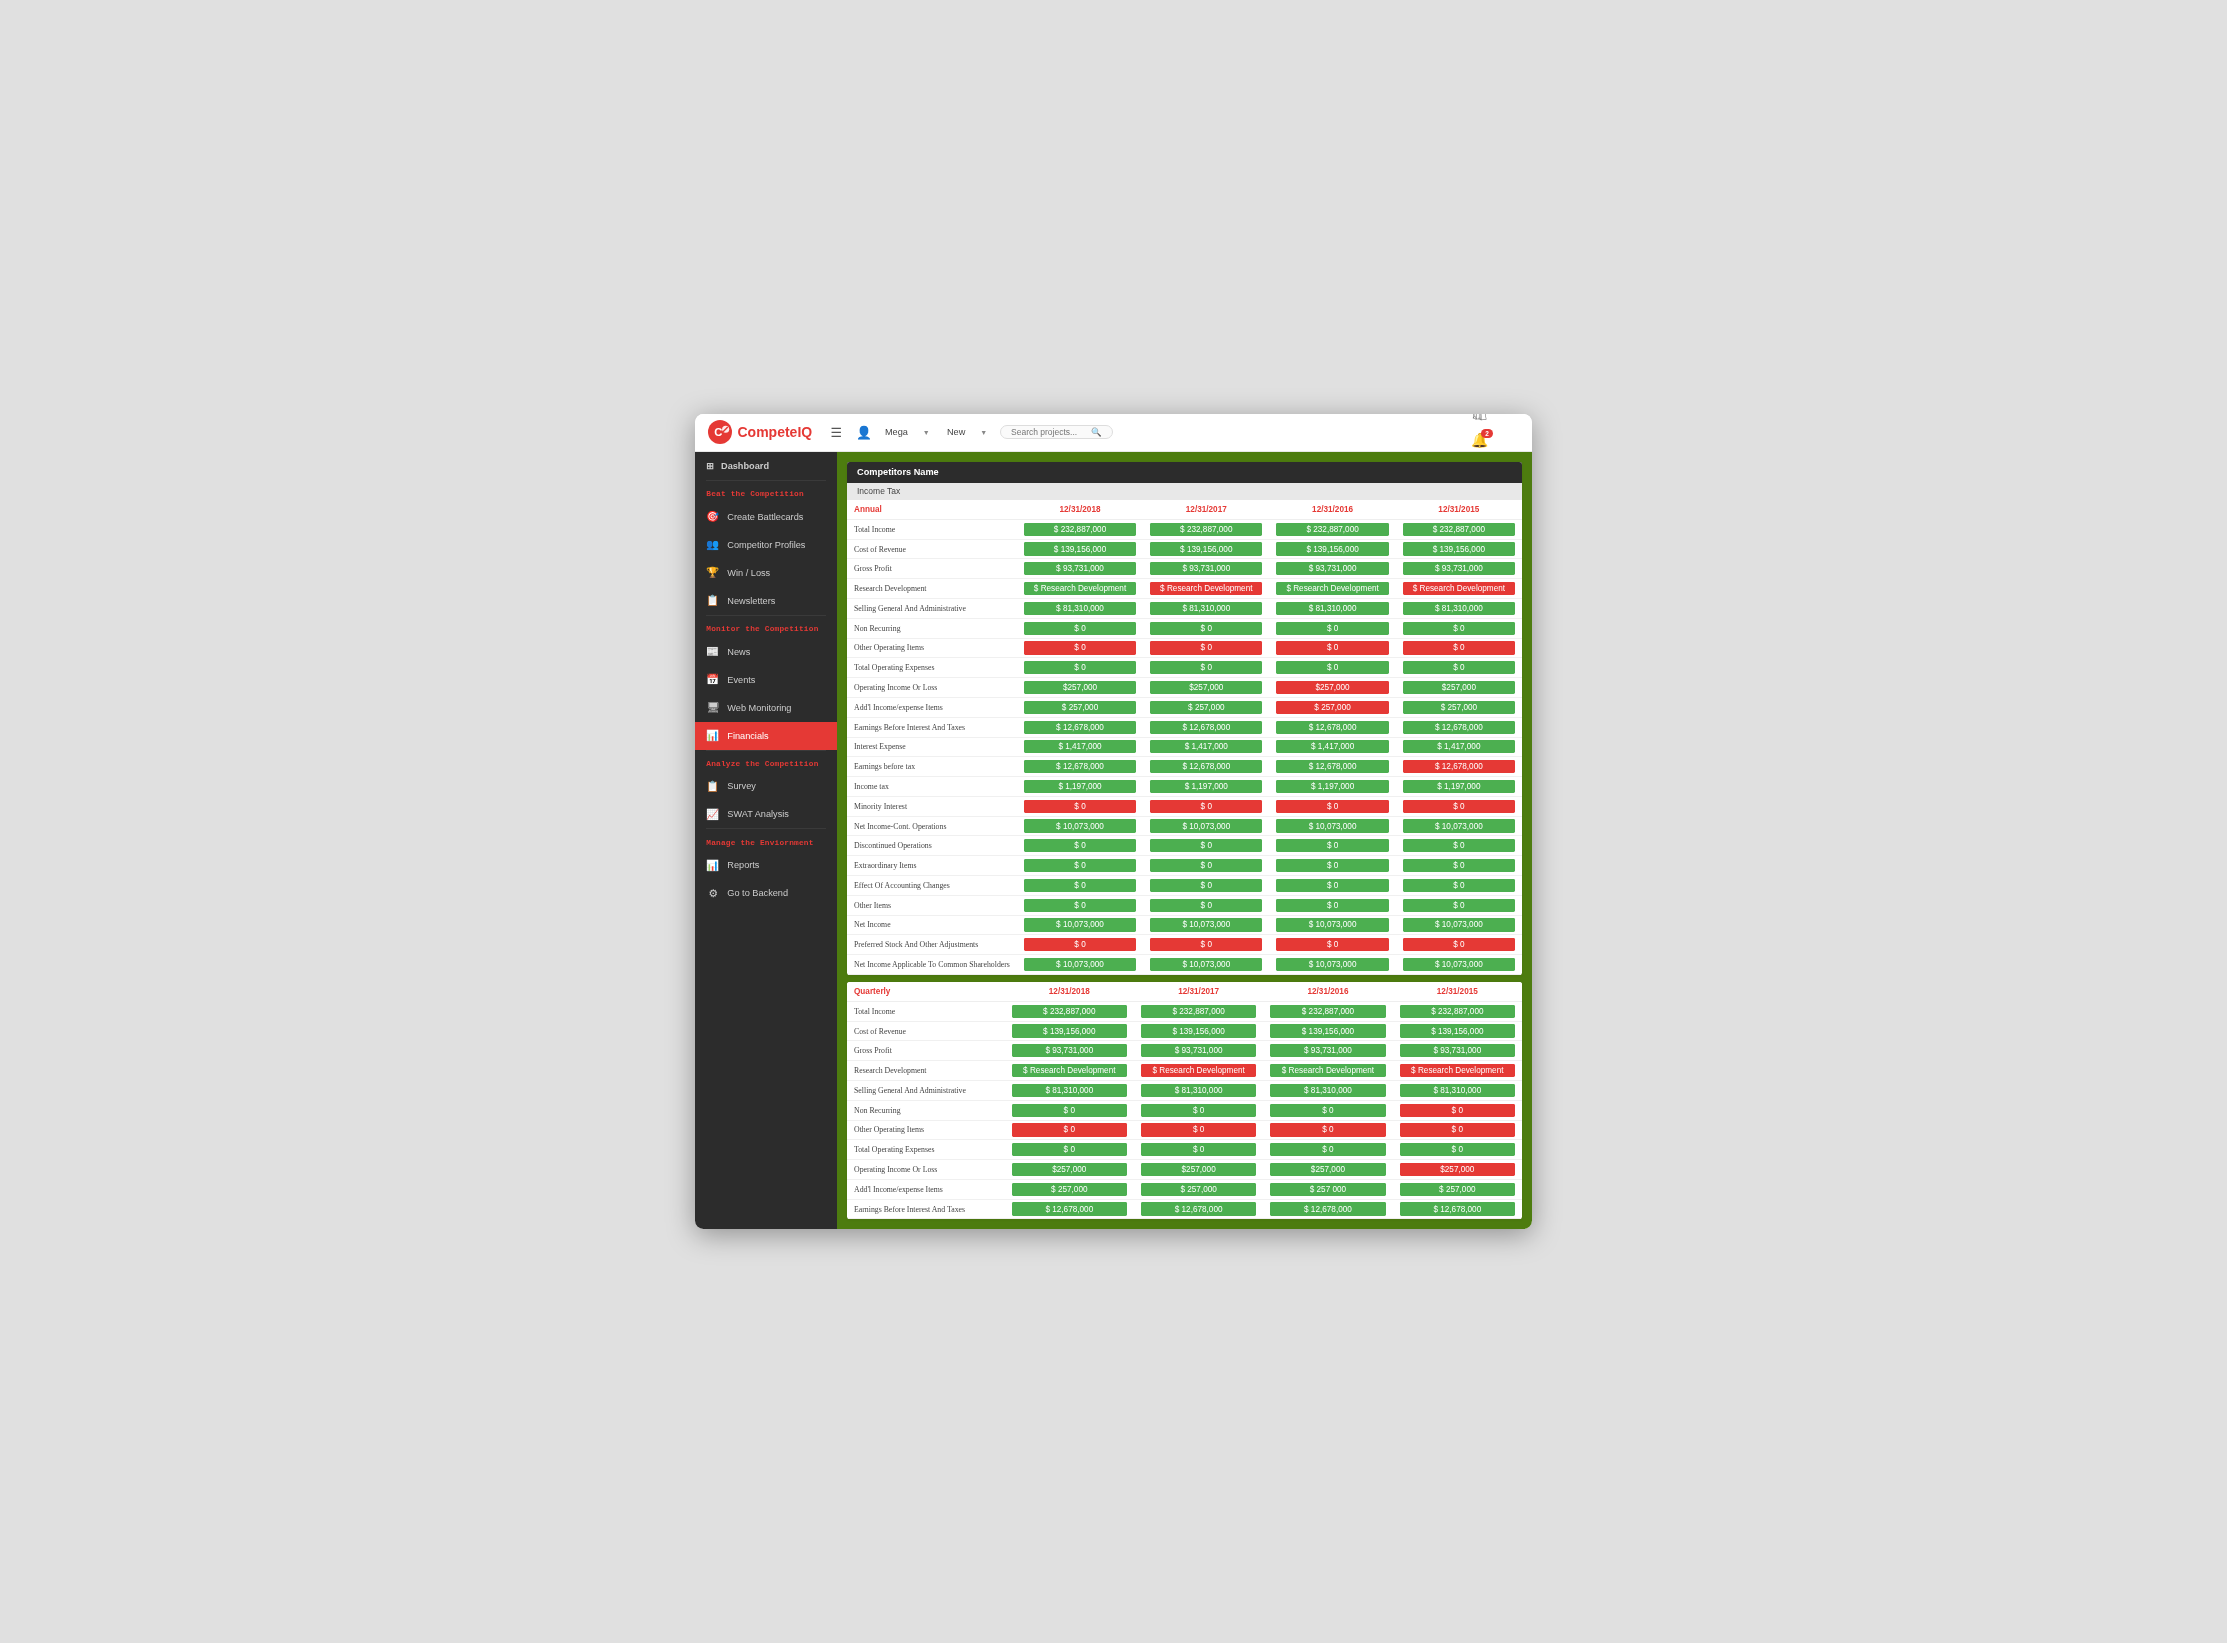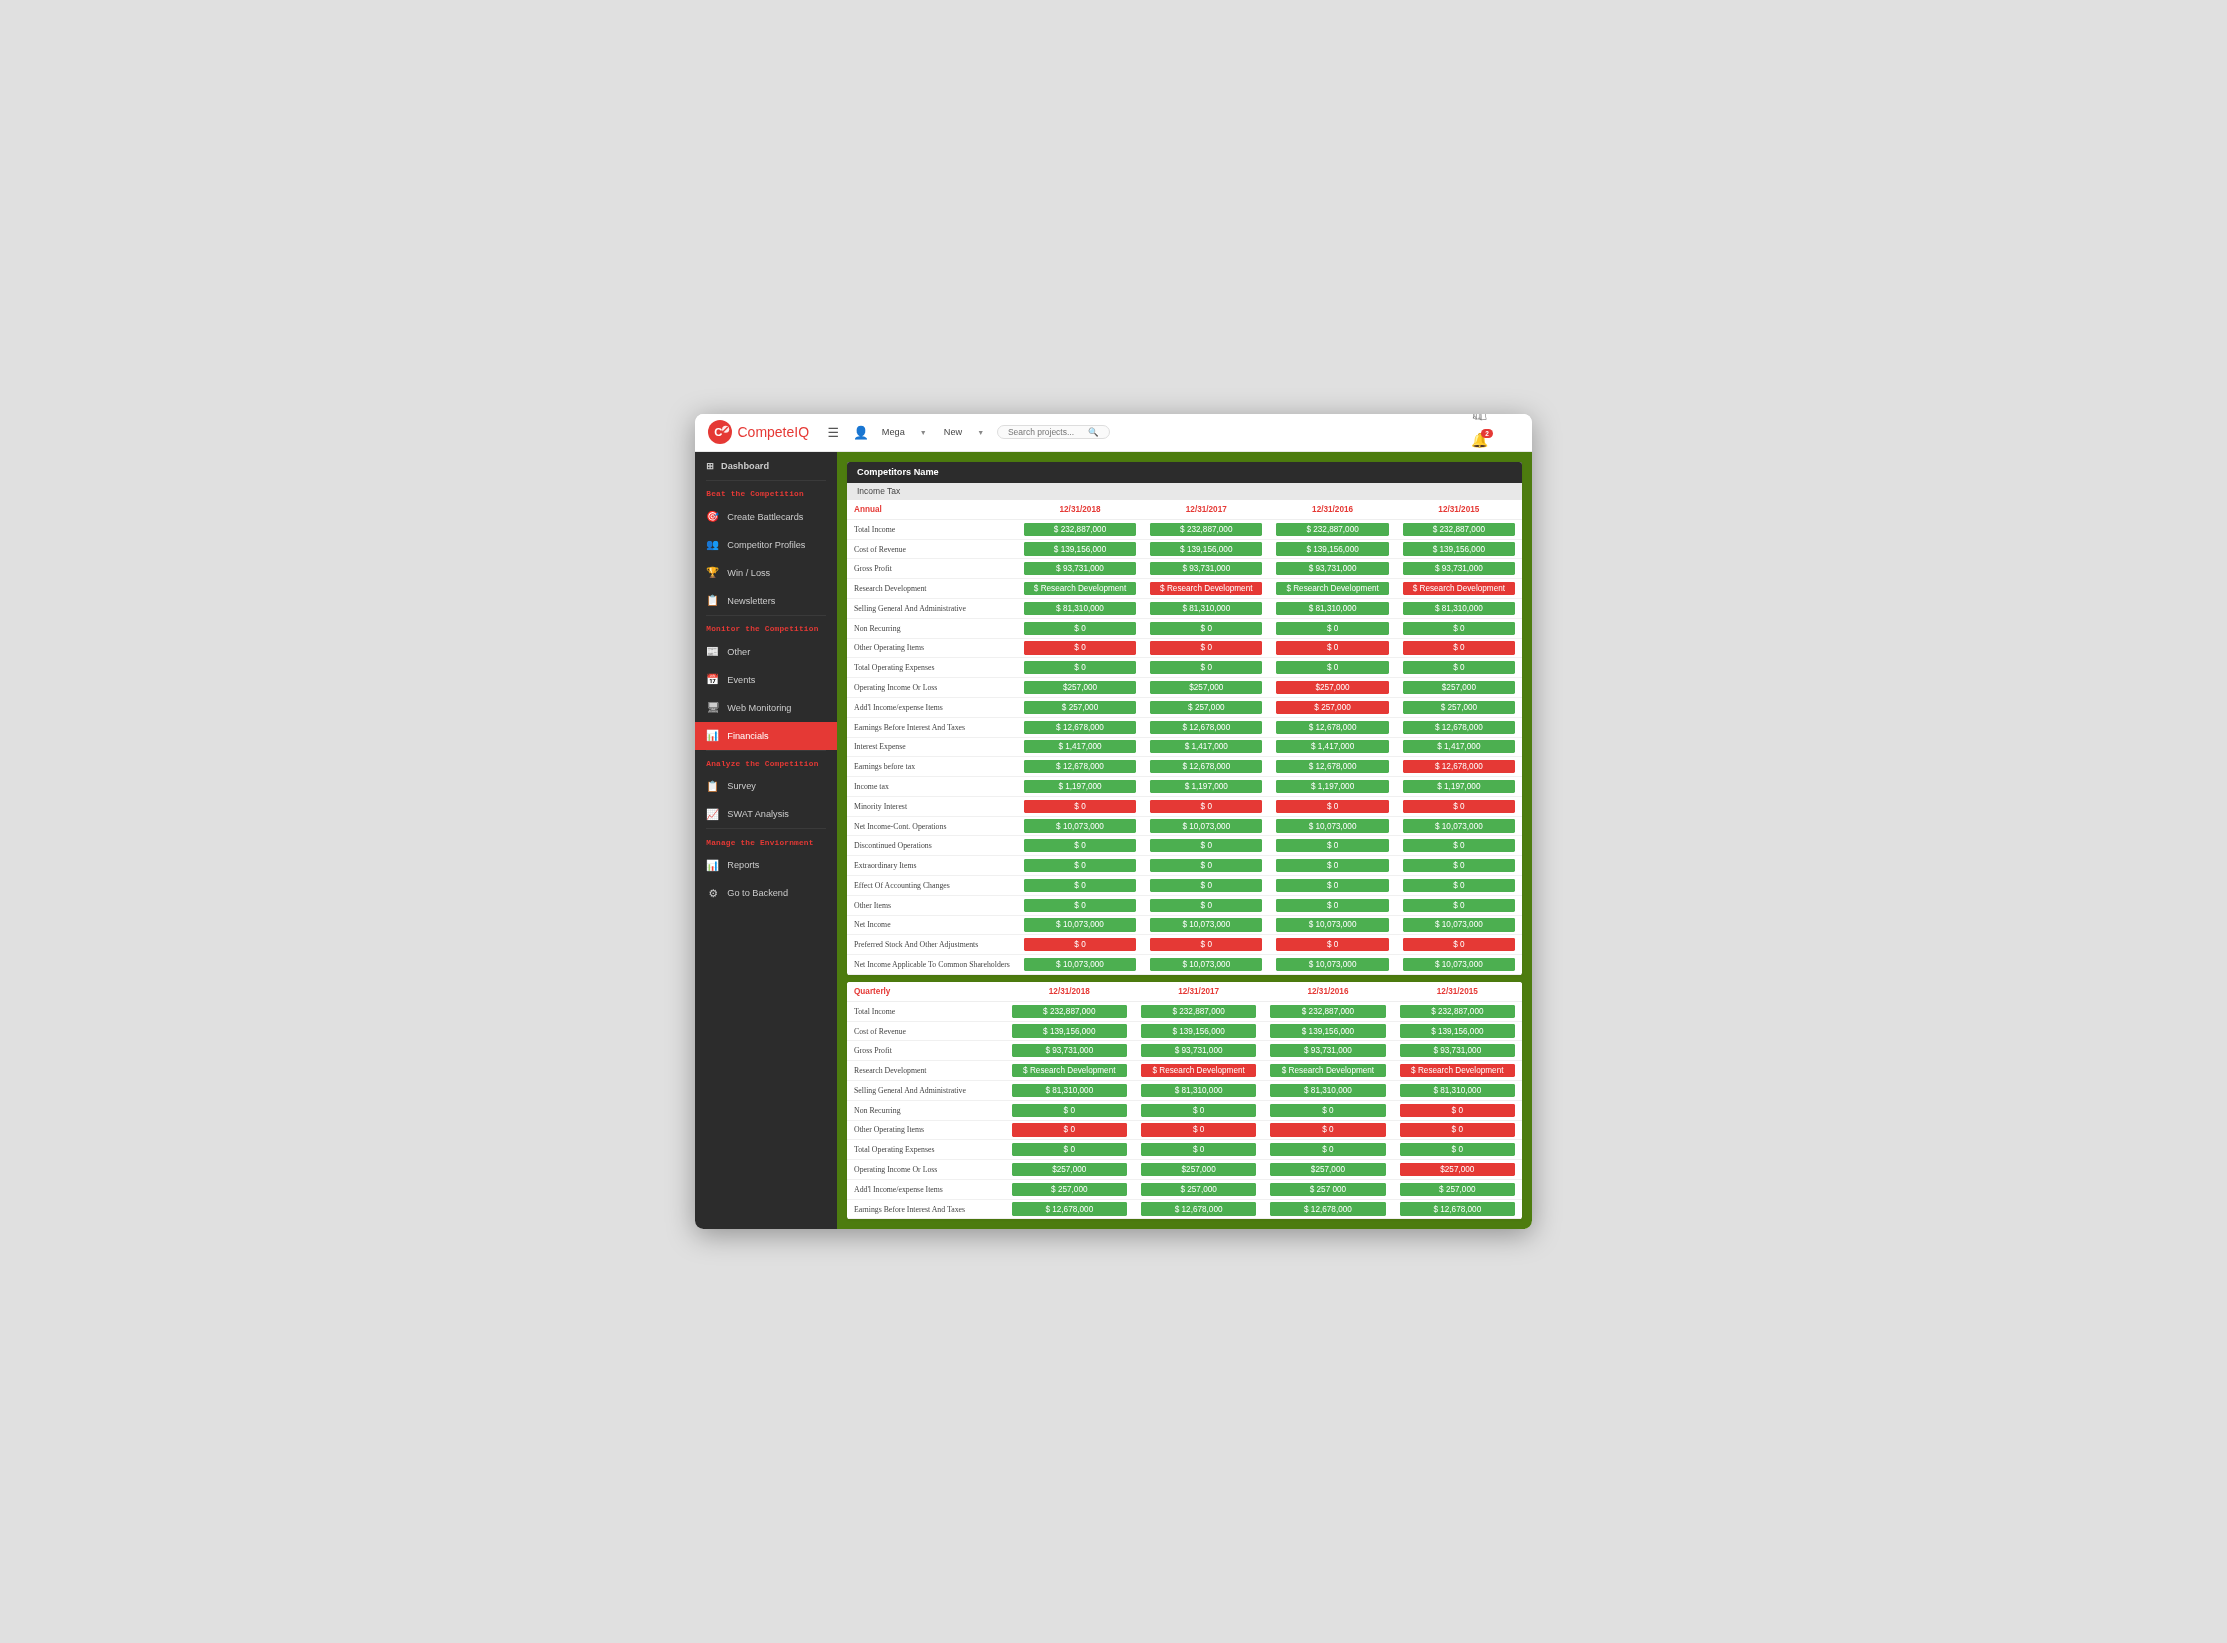--- a/index.html
+++ b/index.html
@@ -39,21 +39,21 @@
       align-items: center;
       gap: 5.7px;
       margin-right: 7px;
     }
     .logo-icon {
       width: 24px;
       height: 24px;
     }
     .logo-text {
       font-size: 14px;
-      font-weight: 400;
+      font-weight: 700;
       color: #2c2c2c;
     }
     .logo-text span { color: #e53935; }
     .hamburger-icon {
       color: #555;
       font-size: 12.8px;
       cursor: pointer;
       margin-left: 2.8px;
     }
     .nav-user-icon {
@@ -371,21 +371,21 @@
       </div>
       <div class="sidebar-item">
         <span class="item-icon">📋</span>
         <span>Newsletters</span>
       </div>
       <div class="sidebar-divider"></div>
 
       <div class="sidebar-section-label">Monitor the Competition</div>
       <div class="sidebar-item">
         <span class="item-icon">📰</span>
-        <span>Other</span>
+        <span>News</span>
       </div>
       <div class="sidebar-item">
         <span class="item-icon">📅</span>
         <span>Events</span>
       </div>
       <div class="sidebar-item">
         <span class="item-icon">🖥</span>
         <span>Web Monitoring</span>
       </div>
       <div class="sidebar-item active">

